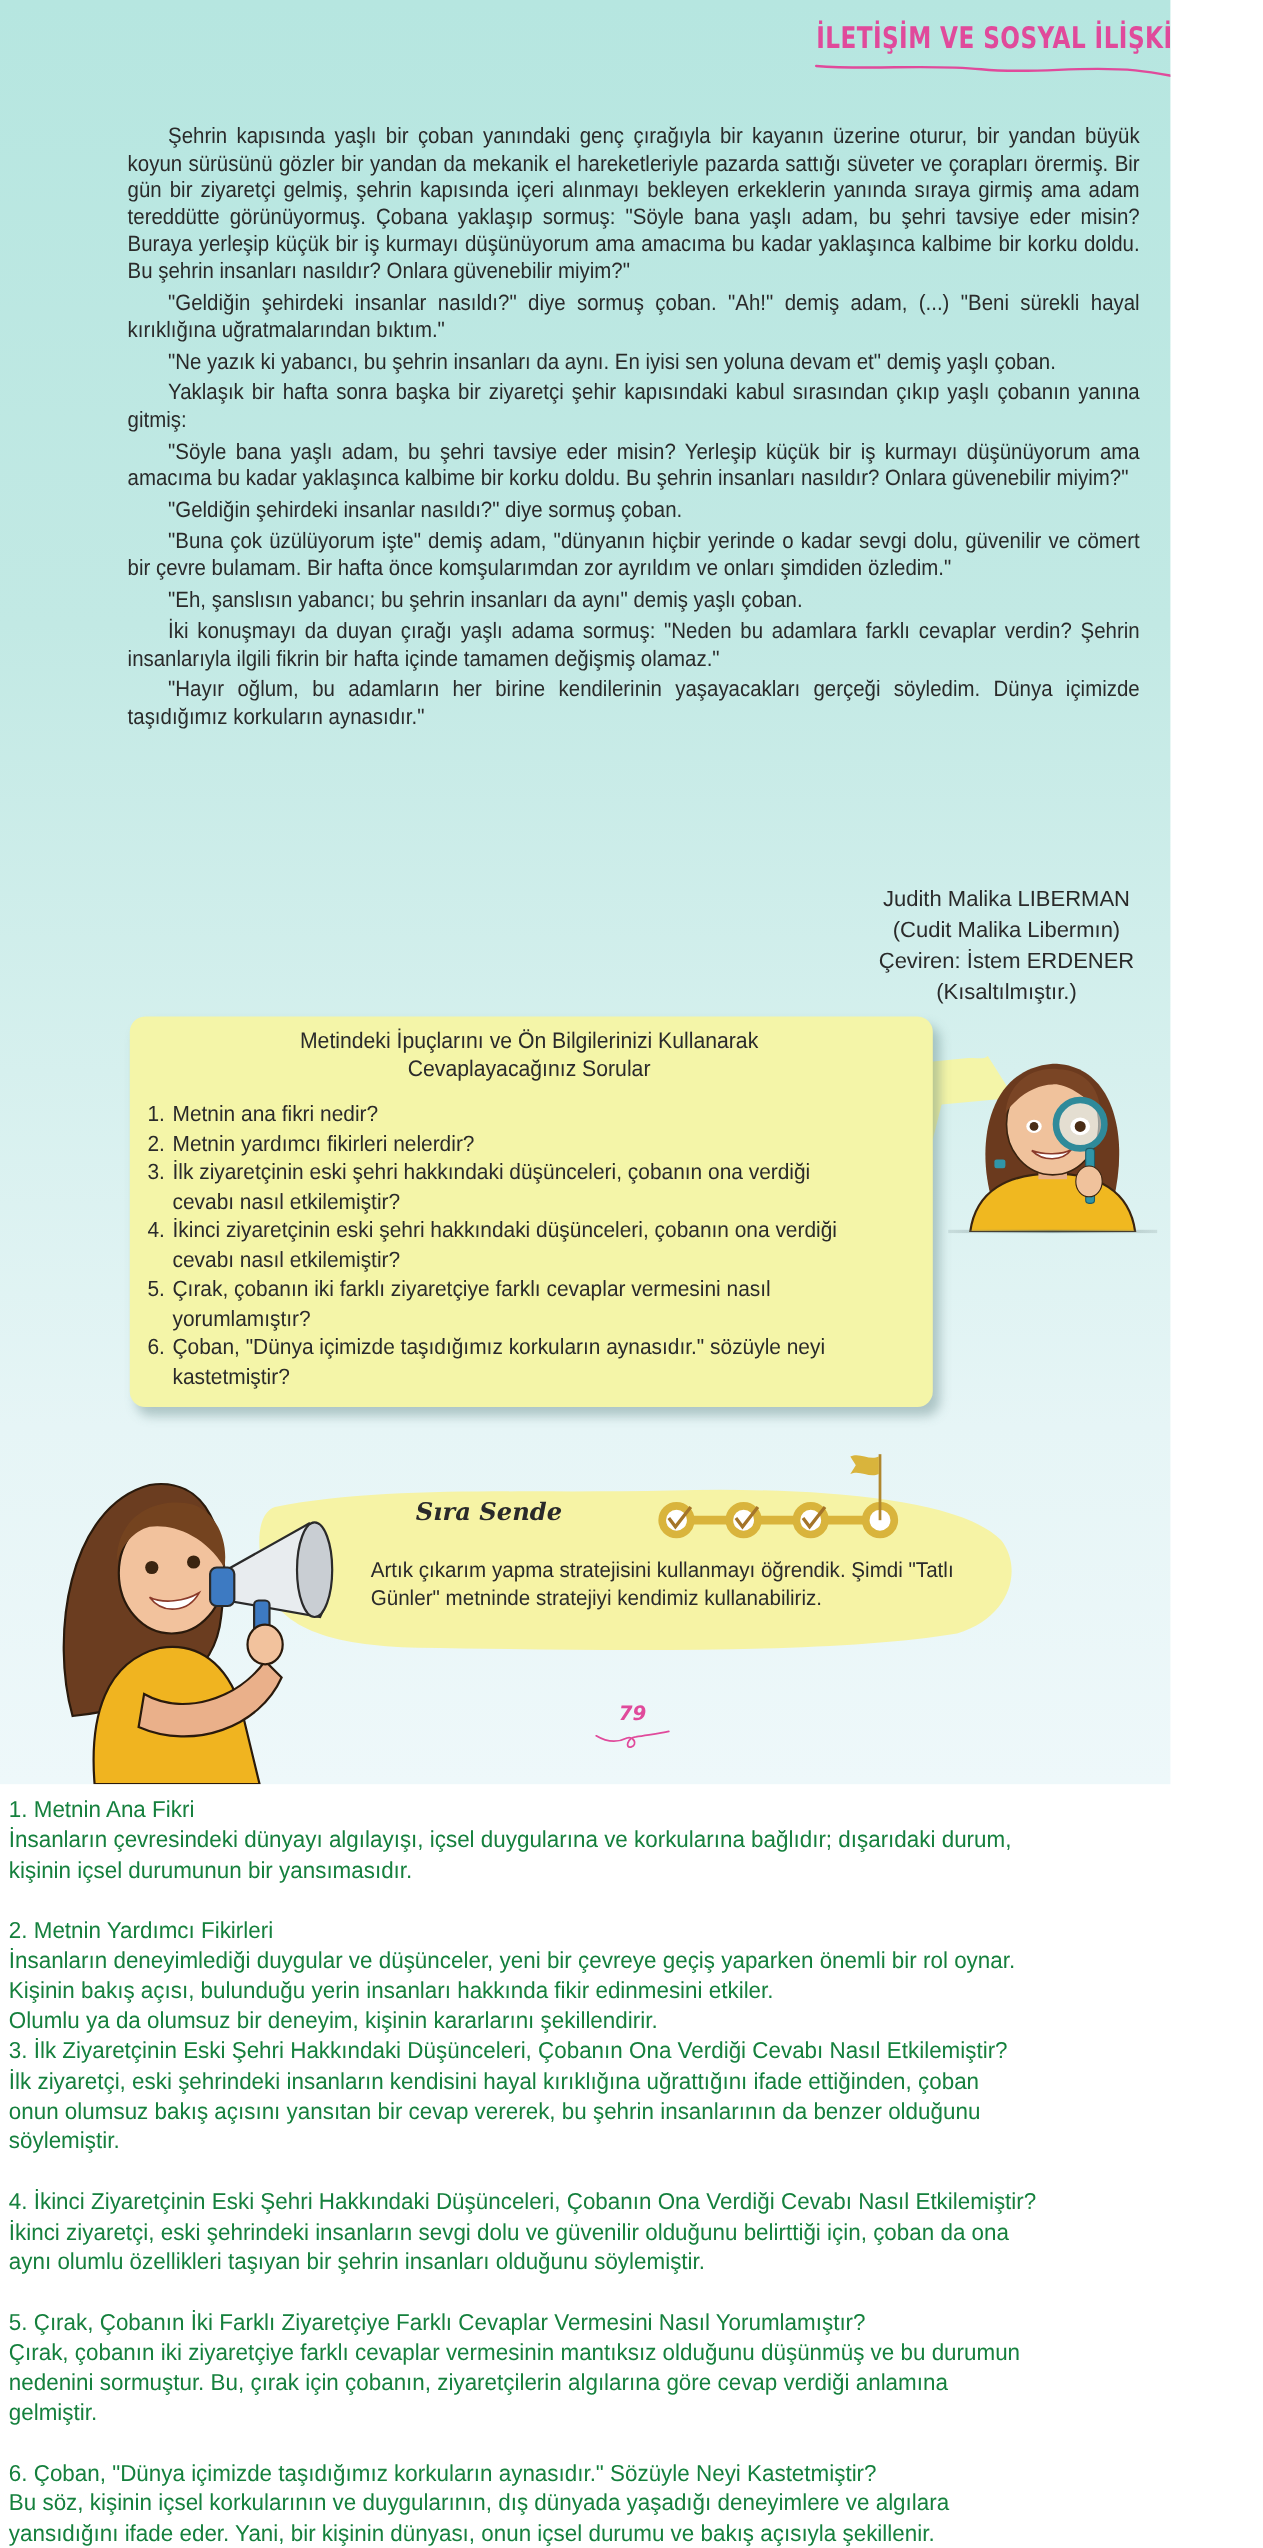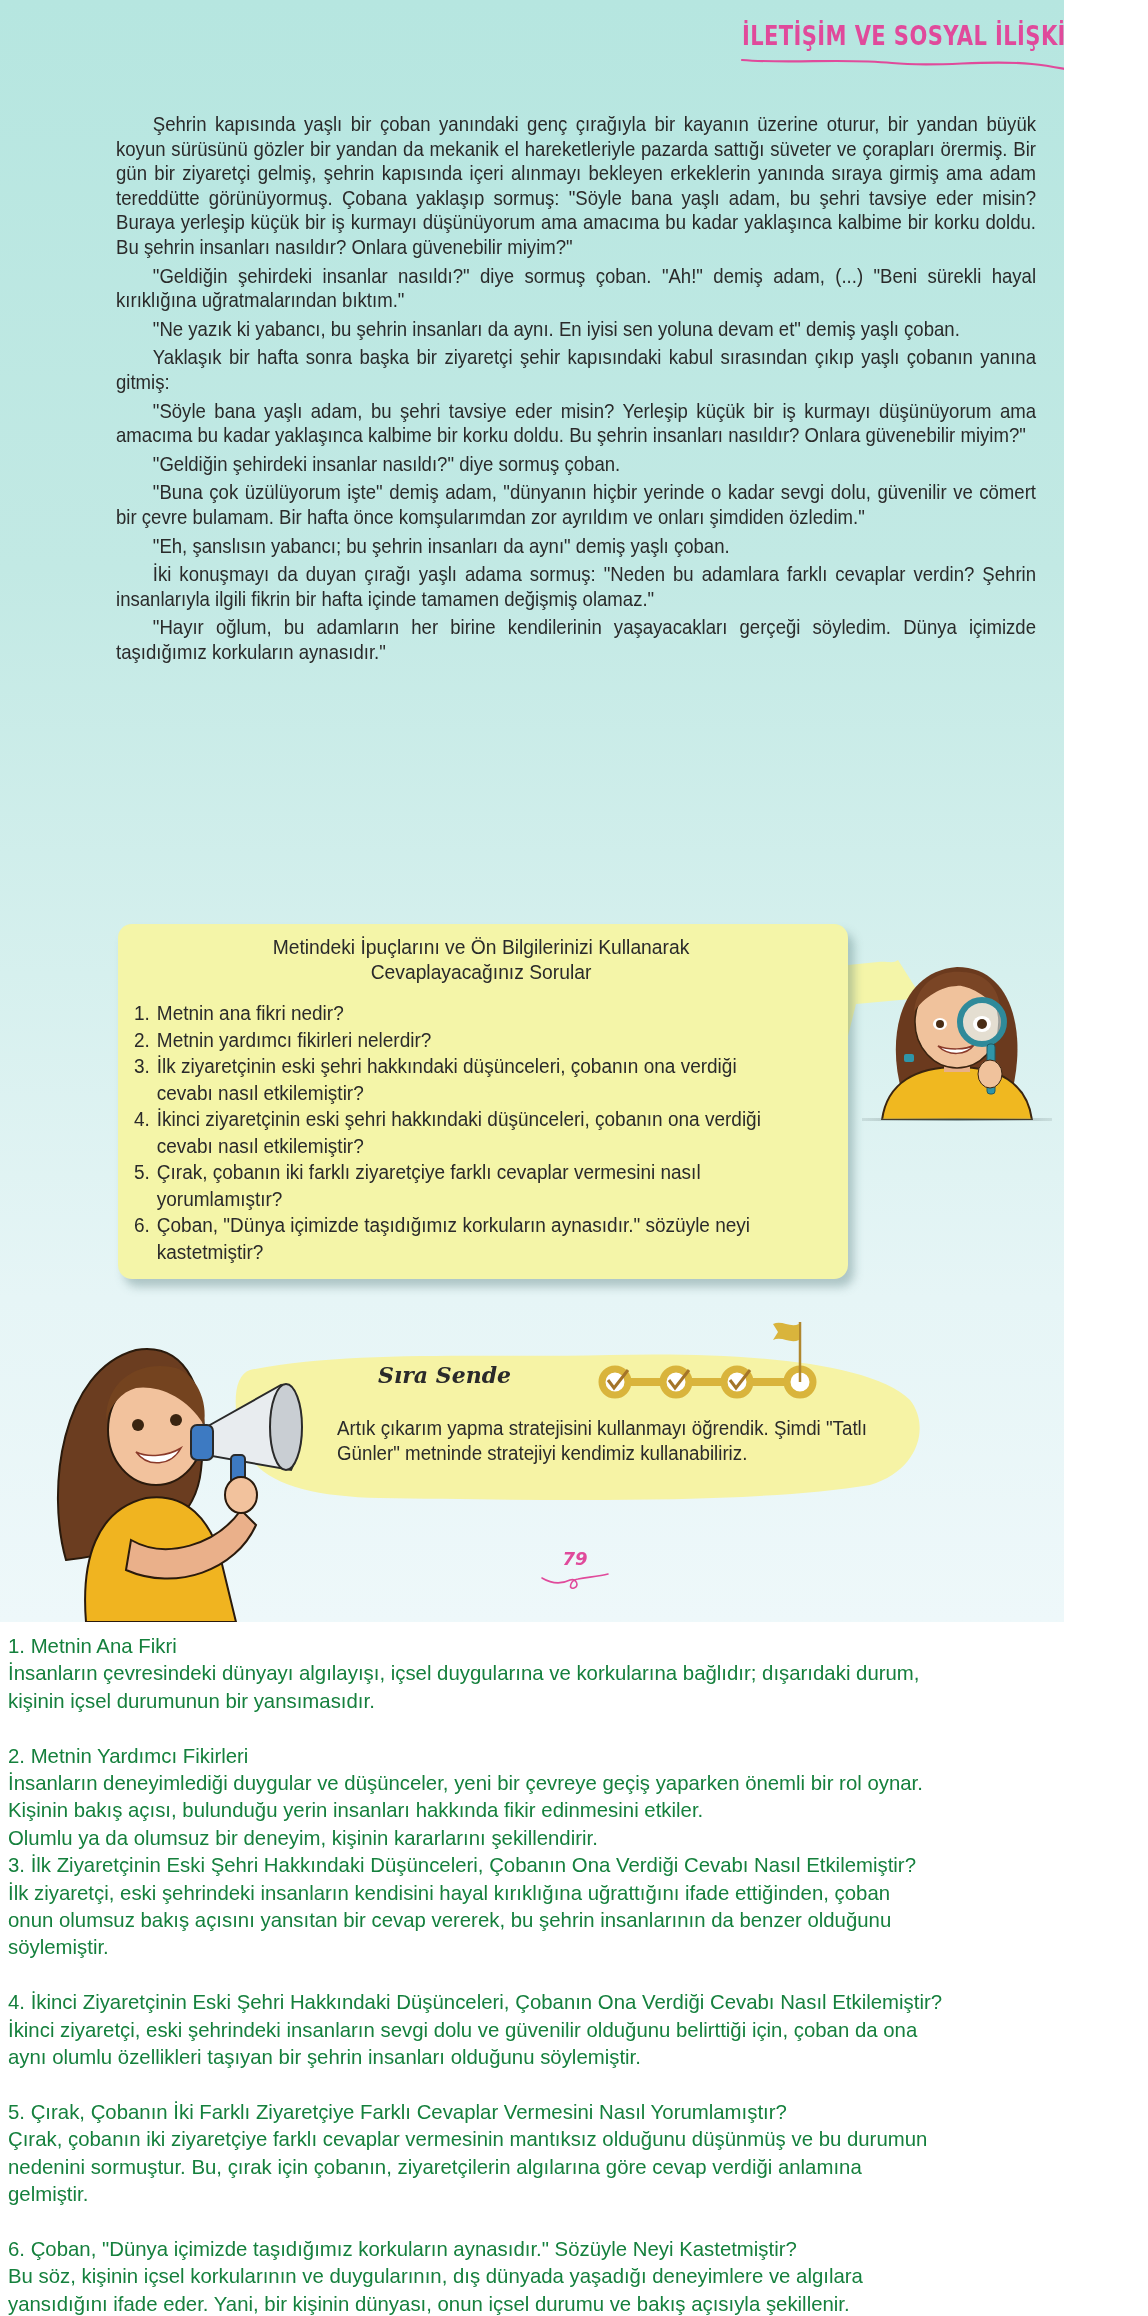--- a/index.html
+++ b/index.html
@@ -243,20 +243,26 @@
     <p>"Ne yazık ki yabancı, bu şehrin insanları da aynı. En iyisi sen yoluna devam et" demiş yaşlı çoban.</p>
     <p>Yaklaşık bir hafta sonra başka bir ziyaretçi şehir kapısındaki kabul sırasından çıkıp yaşlı çobanın yanına gitmiş:</p>
     <p>"Söyle bana yaşlı adam, bu şehri tavsiye eder misin? Yerleşip küçük bir iş kurmayı düşünüyorum ama amacıma bu kadar yaklaşınca kalbime bir korku doldu. Bu şehrin insanları nasıldır? Onlara güvenebilir miyim?"</p>
     <p>"Geldiğin şehirdeki insanlar nasıldı?" diye sormuş çoban.</p>
     <p>"Buna çok üzülüyorum işte" demiş adam, "dünyanın hiçbir yerinde o kadar sevgi dolu, güvenilir ve cömert bir çevre bulamam. Bir hafta önce komşularımdan zor ayrıldım ve onları şimdiden özledim."</p>
     <p>"Eh, şanslısın yabancı; bu şehrin insanları da aynı" demiş yaşlı çoban.</p>
     <p>İki konuşmayı da duyan çırağı yaşlı adama sormuş: "Neden bu adamlara farklı cevaplar verdin? Şehrin insanlarıyla ilgili fikrin bir hafta içinde tamamen değişmiş olamaz."</p>
     <p>"Hayır oğlum, bu adamların her birine kendilerinin yaşayacakları gerçeği söyledim. Dünya içimizde taşıdığımız korkuların aynasıdır."</p>
   </div>
 
+  <div class="author-block">
+    <div class="author-name">Judith Malika LIBERMAN</div>
+    <div>(Cudit Malika Libermın)</div>
+    <div>Çeviren: İstem ERDENER</div>
+    <div>(Kısaltılmıştır.)</div>
+  </div>
 
   <div class="q-bubble-wrap">
     <svg class="q-tail" width="110" height="80" viewBox="0 0 110 80">
       <path d="M0 10 L60 4 C 70 3, 75 6, 80 2 L 104 40 L 38 46 L 30 78 L 0 70 Z" fill="#f4f5a8"></path>
     </svg>
     <div class="q-bubble">
       <div class="q-heading">
         <div>Metindeki İpuçlarını ve Ön Bilgilerinizi Kullanarak</div>
         <div>Cevaplayacağınız Sorular</div>
       </div>

